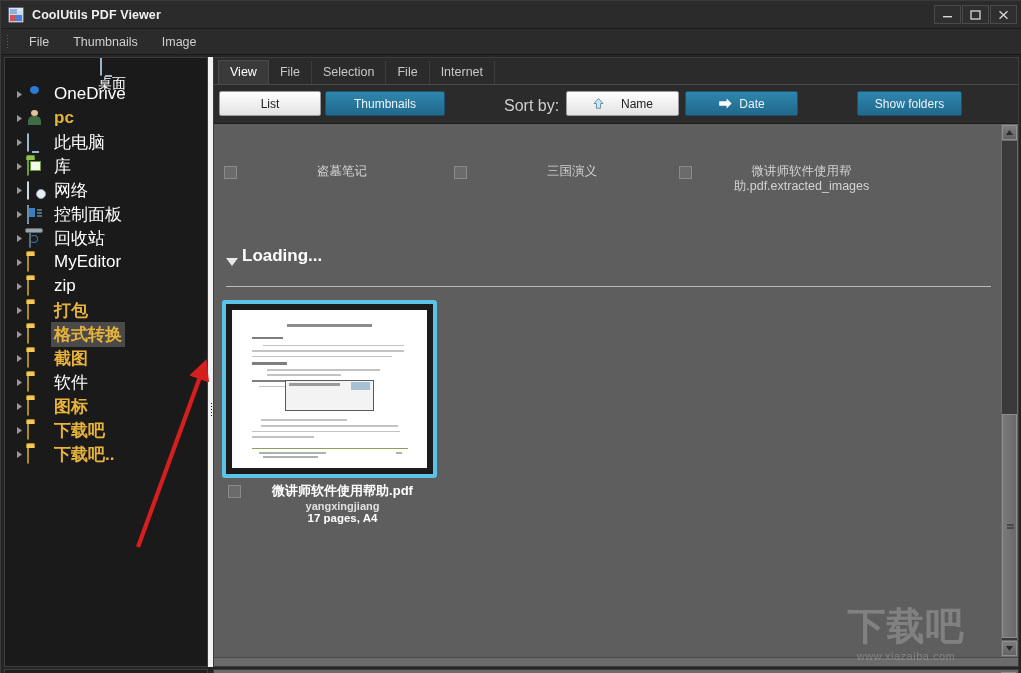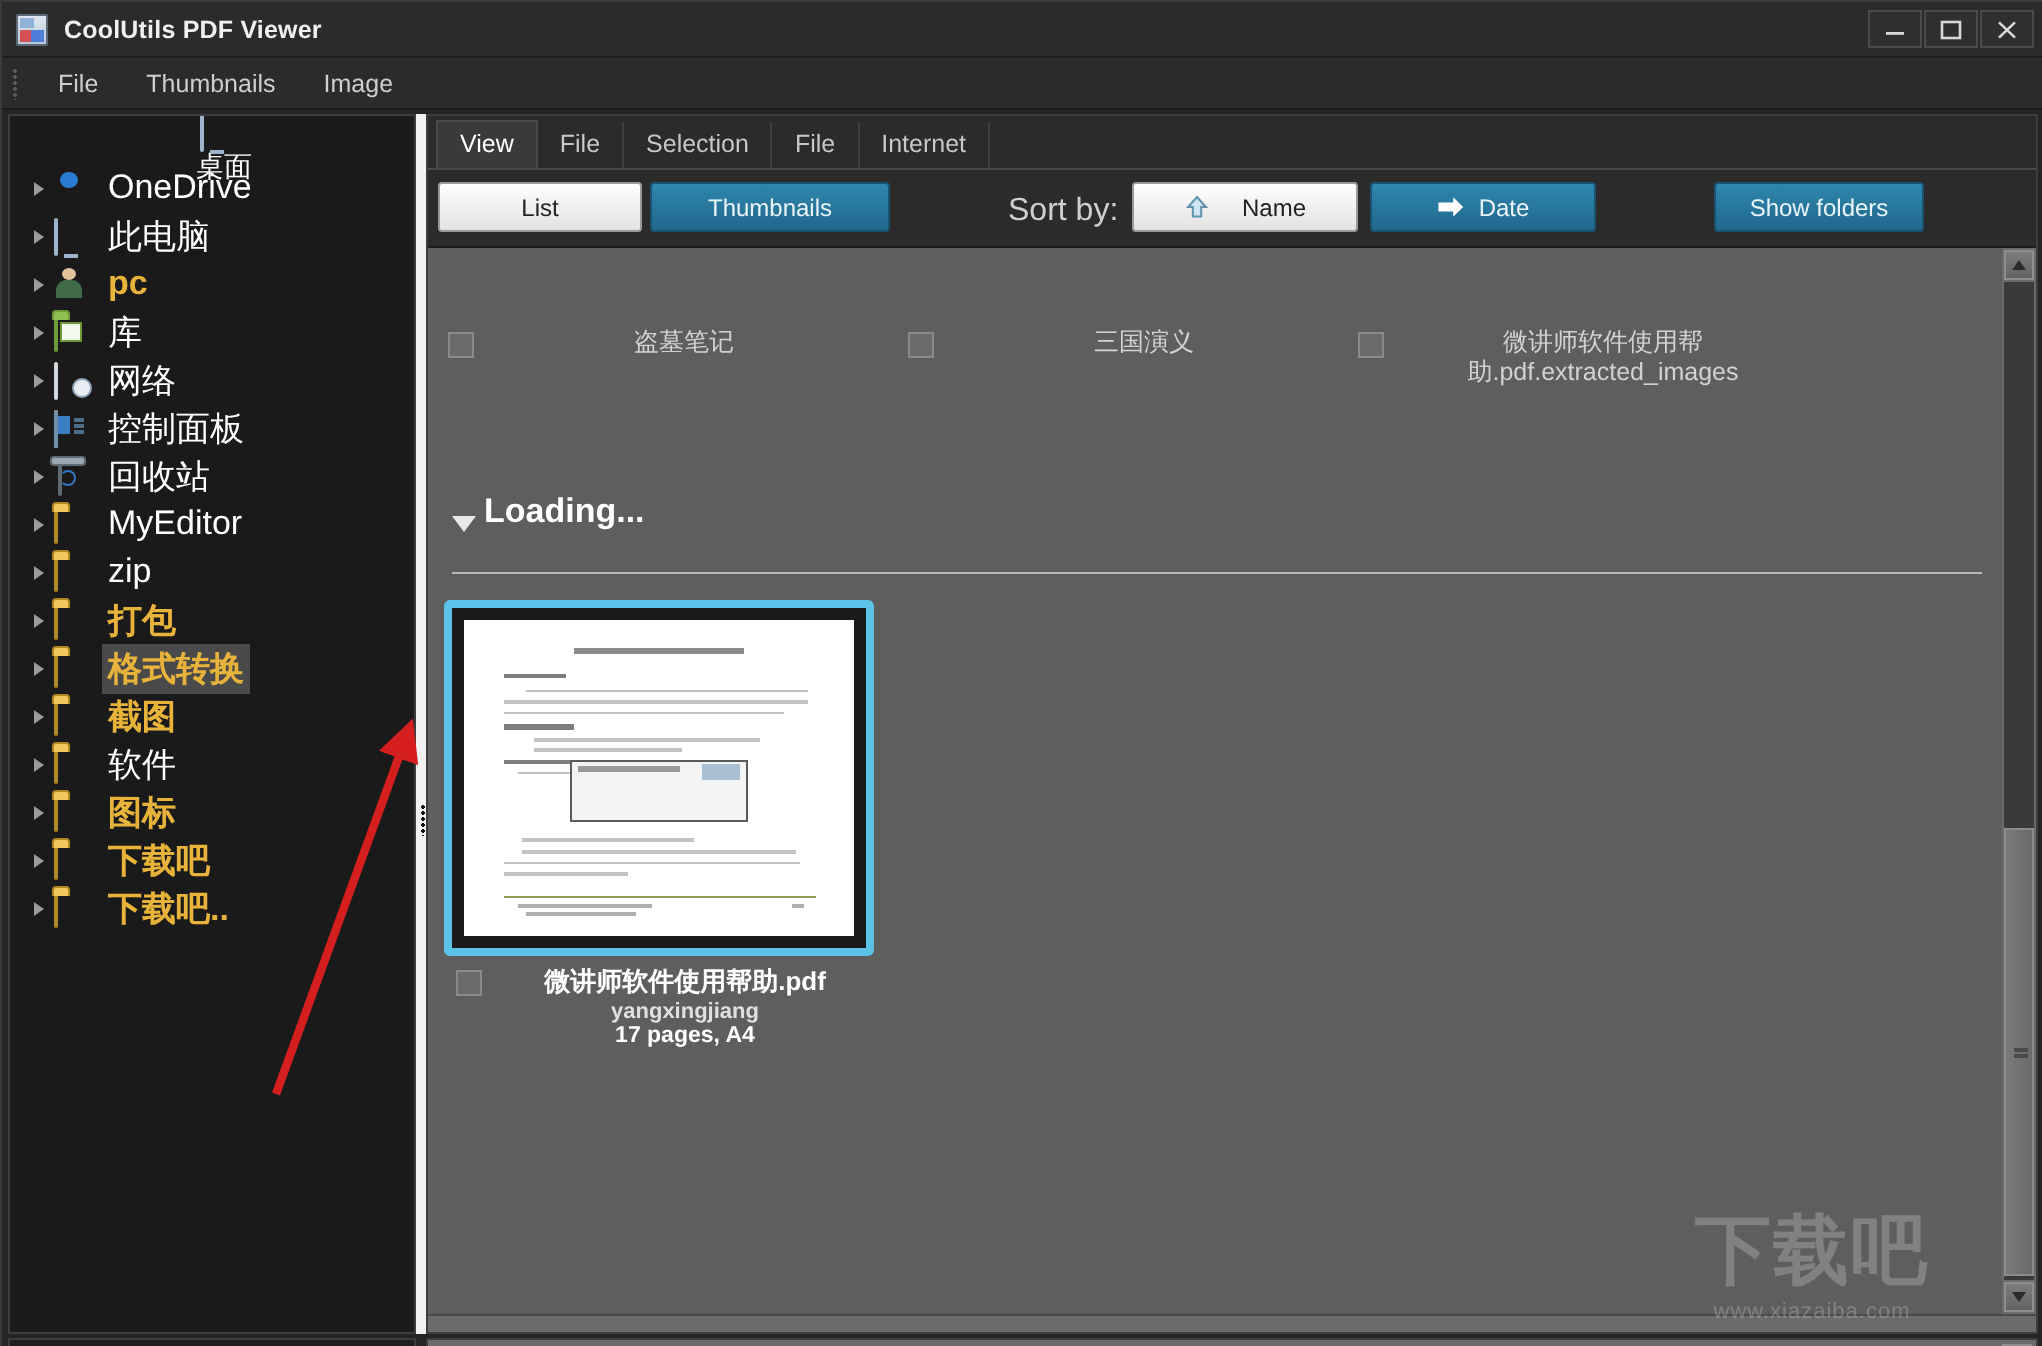--- a/index.html
+++ b/index.html
@@ -490,32 +490,32 @@
         <span class="ticon"><span class="ic-cloud"></span></span>
         <span class="tlabel plainw">OneDrive</span>
       </div>
 
       <div class="tree-row">
         <span class="tw">
             <svg width="7" height="9" viewBox="0 0 7 9">
               <path d="M1 1 L6 4.5 L1 8 Z" fill="#9a9a9a"></path>
             </svg>
           </span>
+        <span class="ticon"><span class="ic-user"></span></span>
+        <span class="tlabel amber">pc</span>
+      </div>
+
+      <div class="tree-row">
+        <span class="tw">
+            <svg width="7" height="9" viewBox="0 0 7 9">
+              <path d="M1 1 L6 4.5 L1 8 Z" fill="#9a9a9a"></path>
+            </svg>
+          </span>
         <span class="ticon"><span class="ic-monitor"></span></span>
         <span class="tlabel plainw">此电脑</span>
-      </div>
-
-      <div class="tree-row">
-        <span class="tw">
-            <svg width="7" height="9" viewBox="0 0 7 9">
-              <path d="M1 1 L6 4.5 L1 8 Z" fill="#9a9a9a"></path>
-            </svg>
-          </span>
-        <span class="ticon"><span class="ic-user"></span></span>
-        <span class="tlabel amber">pc</span>
       </div>
 
       <div class="tree-row">
         <span class="tw">
             <svg width="7" height="9" viewBox="0 0 7 9">
               <path d="M1 1 L6 4.5 L1 8 Z" fill="#9a9a9a"></path>
             </svg>
           </span>
         <span class="ticon"><span class="ic-lib"></span></span>
         <span class="tlabel plainw">库</span>

